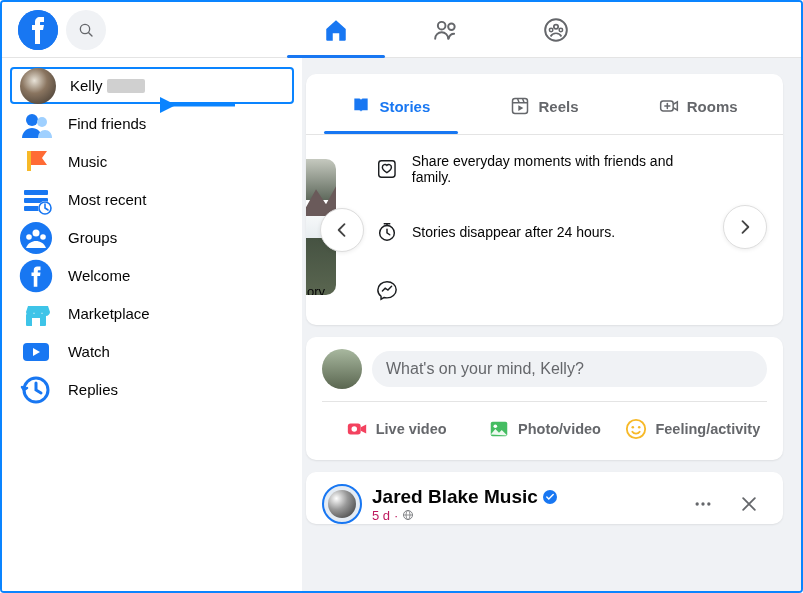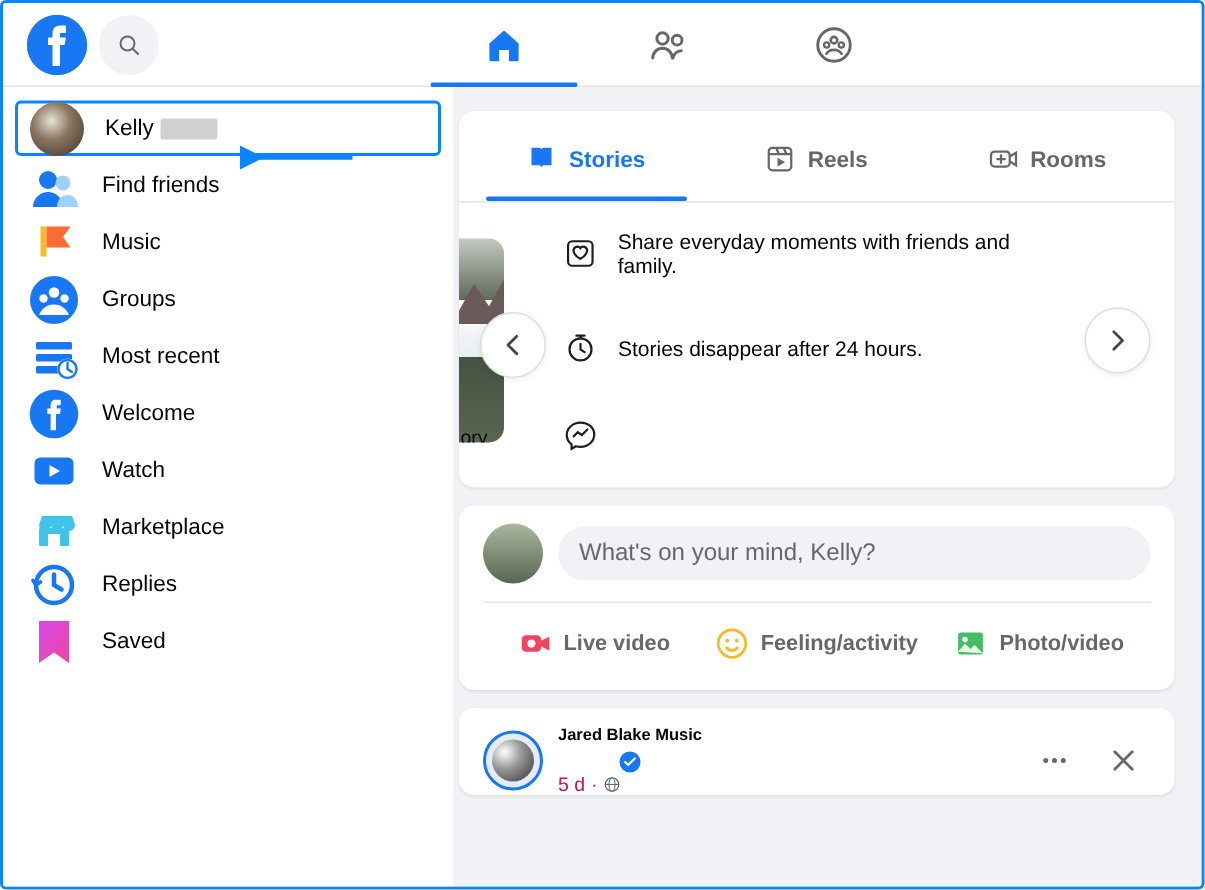--- a/index.html
+++ b/index.html
@@ -46,21 +46,21 @@
   .composer { padding: 12px 16px; }
   .composer-top { display:flex; align-items:center; gap:10px; padding-bottom:12px; border-bottom:1px solid #e4e4e4; }
   .avatar-sm { width:40px; height:40px; border-radius:50%; background: linear-gradient(180deg,#a8b89f,#5a6650); flex-shrink:0; }
   .composer-input { flex:1; height:36px; border-radius:20px; background:#f0f2f5; padding:0 14px; display:flex; align-items:center; color:#65676b; font-size:16px; }
   .composer-actions { display:flex; padding-top:8px; }
   .comp-act { flex:1; display:flex; align-items:center; justify-content:center; gap:8px; height:38px; border-radius:6px; font-size:14.5px; font-weight:600; color:#65676b; cursor:pointer;text-align:center; }
   
   .post-head { display:flex; align-items:center; padding: 12px 16px 0 16px; gap:10px; }
   .post-avatar { width:40px; height:40px; border-radius:50%; background:#e5ecf4; border:2px solid #1877f2; display:flex; align-items:center; justify-content:center; overflow:hidden; flex-shrink:0;}
   .post-avatar-inner{ width:28px;height:28px;border-radius:50%;background:radial-gradient(circle at 30% 30%,#fff,#999 40%,#333);}
-  .post-name-row{ display:flex; align-items:center; gap:5px; font-size:11px; font-weight:600; color:#050505;flex-direction:column;}
+  .post-name-row{ display:flex; align-items:center; gap:5px; font-size:19px; font-weight:600; color:#050505;}
   .verify-badge{ width:14px;height:14px;border-radius:50%;background:#1877f2;display:inline-flex;align-items:center;justify-content:center;}
   .post-meta{ font-size:13px; color:#be185d; display:flex; align-items:center; gap:4px;}
   .post-actions{ margin-left:auto; display:flex; align-items:center; gap:10px; }
   .dot-btn{ width:36px;height:36px;border-radius:50%;display:flex;align-items:center;justify-content:center;color:#65676b;}
 </style>
 </head>
 <body>
 
 <div class="header">
   <div class="logo-wrap">
@@ -132,94 +132,80 @@
       <div class="side-icon">
           <svg width="30" height="30" viewBox="0 0 30 30">
             <rect x="6" y="4" width="4" height="20" fill="#f7b928"></rect>
             <path d="M10 4h16l-5 7 5 7H10z" fill="#ff6b35"></path>
           </svg>
         </div>
       <span>Music</span>
     </div>
     <div class="side-item">
       <div class="side-icon">
-          <svg width="36" height="36" viewBox="0 0 36 36">
-            <circle cx="18" cy="18" r="16" fill="#1877f2"></circle>
-            <circle cx="18" cy="13" r="3.5" fill="#fff"></circle>
-            <circle cx="11" cy="17" r="2.8" fill="#fff"></circle>
-            <circle cx="25" cy="17" r="2.8" fill="#fff"></circle>
-            <path d="M8 28c2-5 6-7 10-7s8 2 10 7" fill="#fff"></path>
-          </svg>
-        </div>
-      <span>Groups</span>
-    </div>
-    <div class="side-item">
-      <div class="side-icon">
           <svg width="32" height="32" viewBox="0 0 32 32">
             <rect x="4" y="6" width="24" height="5" rx="1" fill="#1877f2"></rect>
             <rect x="4" y="14" width="24" height="5" rx="1" fill="#1877f2"></rect>
             <rect x="4" y="22" width="24" height="5" rx="1" fill="#1877f2"></rect>
             <circle cx="25" cy="24" r="7" fill="#fff"></circle>
             <circle cx="25" cy="24" r="6" fill="none" stroke="#1877f2" stroke-width="1.6"></circle>
             <path d="M25 20v4l3 2" stroke="#1877f2" stroke-width="1.6" fill="none" stroke-linecap="round"></path>
           </svg>
         </div>
       <span>Most recent</span>
     </div>
     <div class="side-item">
       <div class="side-icon">
+          <svg width="36" height="36" viewBox="0 0 36 36">
+            <circle cx="18" cy="18" r="16" fill="#1877f2"></circle>
+            <circle cx="18" cy="13" r="3.5" fill="#fff"></circle>
+            <circle cx="11" cy="17" r="2.8" fill="#fff"></circle>
+            <circle cx="25" cy="17" r="2.8" fill="#fff"></circle>
+            <path d="M8 28c2-5 6-7 10-7s8 2 10 7" fill="#fff"></path>
+          </svg>
+        </div>
+      <span>Groups</span>
+    </div>
+    <div class="side-item">
+      <div class="side-icon">
           <svg width="36" height="36" viewBox="0 0 40 40">
             <circle cx="20" cy="20" r="18" fill="#1877f2"></circle>
             <path d="M25 20h-3.5v12h-4V20H15v-4h2.5v-2.5c0-2.5 1.5-4 4-4H25v4h-2c-.8 0-1 .2-1 1V16h3l-.5 4z" fill="#fff"></path>
           </svg>
         </div>
       <span>Welcome</span>
-    </div>
-    <div class="side-item">
-      <div class="side-icon">
-          <svg width="32" height="32" viewBox="0 0 32 32">
-            <rect x="3" y="7" width="26" height="18" rx="4" fill="#1877f2"></rect>
-            <path d="M13 12v8l7-4z" fill="#fff"></path>
-          </svg>
-        </div>
-      <span>Watch</span>
     </div>
     <div class="side-item">
       <div class="side-icon">
           <svg width="32" height="32" viewBox="0 0 32 32">
             <path d="M4 8h24l2 6c0 2-2 4-4 4s-4-2-4-4c0 2-2 4-4 4s-4-2-4-4c0 2-2 4-4 4s-4-2-4-4l2-6z" fill="#3ec4e8"></path>
             <rect x="6" y="16" width="20" height="12" rx="1" fill="#3ec4e8"></rect>
             <rect x="12" y="20" width="8" height="8" fill="#fff"></rect>
           </svg>
         </div>
       <span>Marketplace</span>
     </div>
     <div class="side-item">
       <div class="side-icon">
           <svg width="32" height="32" viewBox="0 0 32 32">
+            <rect x="3" y="7" width="26" height="18" rx="4" fill="#1877f2"></rect>
+            <path d="M13 12v8l7-4z" fill="#fff"></path>
+          </svg>
+        </div>
+      <span>Watch</span>
+    </div>
+    <div class="side-item">
+      <div class="side-icon">
+          <svg width="32" height="32" viewBox="0 0 32 32">
             <circle cx="16" cy="16" r="12" fill="none" stroke="#1877f2" stroke-width="3"></circle>
             <path d="M16 9v7l5 3" stroke="#1877f2" stroke-width="3" fill="none" stroke-linecap="round"></path>
             <path d="M4 16l-2-3M4 16l3-2" stroke="#1877f2" stroke-width="2.5" fill="none" stroke-linecap="round"></path>
           </svg>
         </div>
       <span>Replies</span>
-    </div>
-    <div class="side-item">
-      <div class="side-icon">
-          <svg width="28" height="32" viewBox="0 0 28 32">
-            <defs>
-              <linearGradient id="sg" x1="0" y1="0" x2="1" y2="1">
-                <stop offset="0%" stop-color="#d946ef"></stop>
-                <stop offset="100%" stop-color="#ec4899"></stop>
-              </linearGradient>
-            </defs>
-            <path d="M4 2h20v28l-10-7-10 7V2z" fill="url(#sg)"></path>
-          </svg>
-        </div>
-      <span>Saved</span>
     </div>
   </div>
 
   <div class="main">
 
     <div class="card">
       <div class="stories-tabs">
         <div class="story-tab active">
           <svg width="20" height="20" viewBox="0 0 24 24">
               <path d="M4 3h6a2 2 0 012 2v14a2 2 0 00-2-2H4V3zm16 0h-6a2 2 0 00-2 2v14a2 2 0 012-2h6V3z" fill="#1877f2"></path>
@@ -298,34 +284,34 @@
         <div class="comp-act">
           <svg width="22" height="22" viewBox="0 0 24 24">
               <rect x="2" y="6" width="14" height="12" rx="3" fill="#f3425f"></rect>
               <path d="M16 10l6-3v10l-6-3z" fill="#f3425f"></path>
               <circle cx="9" cy="12" r="3" fill="#fff"></circle>
             </svg>
           <span>Live video</span>
         </div>
         <div class="comp-act">
           <svg width="22" height="22" viewBox="0 0 24 24">
+              <rect x="3" y="4" width="18" height="16" rx="2" fill="#45bd62"></rect>
+              <circle cx="8" cy="9" r="2" fill="#fff"></circle>
+              <path d="M3 18l5-6 4 4 3-3 6 6" fill="#fff" opacity="0.9"></path>
+            </svg>
+          <span>Photo/video</span>
+        </div>
+        <div class="comp-act">
+          <svg width="22" height="22" viewBox="0 0 24 24">
               <circle cx="12" cy="12" r="10" fill="none" stroke="#f7b928" stroke-width="2"></circle>
               <circle cx="8.5" cy="10" r="1.4" fill="#f7b928"></circle>
               <circle cx="15.5" cy="10" r="1.4" fill="#f7b928"></circle>
               <path d="M8 15c1 1.5 2.5 2 4 2s3-.5 4-2" fill="none" stroke="#f7b928" stroke-width="2" stroke-linecap="round"></path>
             </svg>
           <span>Feeling/activity</span>
-        </div>
-        <div class="comp-act">
-          <svg width="22" height="22" viewBox="0 0 24 24">
-              <rect x="3" y="4" width="18" height="16" rx="2" fill="#45bd62"></rect>
-              <circle cx="8" cy="9" r="2" fill="#fff"></circle>
-              <path d="M3 18l5-6 4 4 3-3 6 6" fill="#fff" opacity="0.9"></path>
-            </svg>
-          <span>Photo/video</span>
         </div>
       </div>
     </div>
 
     <div class="card">
       <div class="post-head">
         <div class="post-avatar">
             <div class="post-avatar-inner"></div>
           </div>
         <div>

